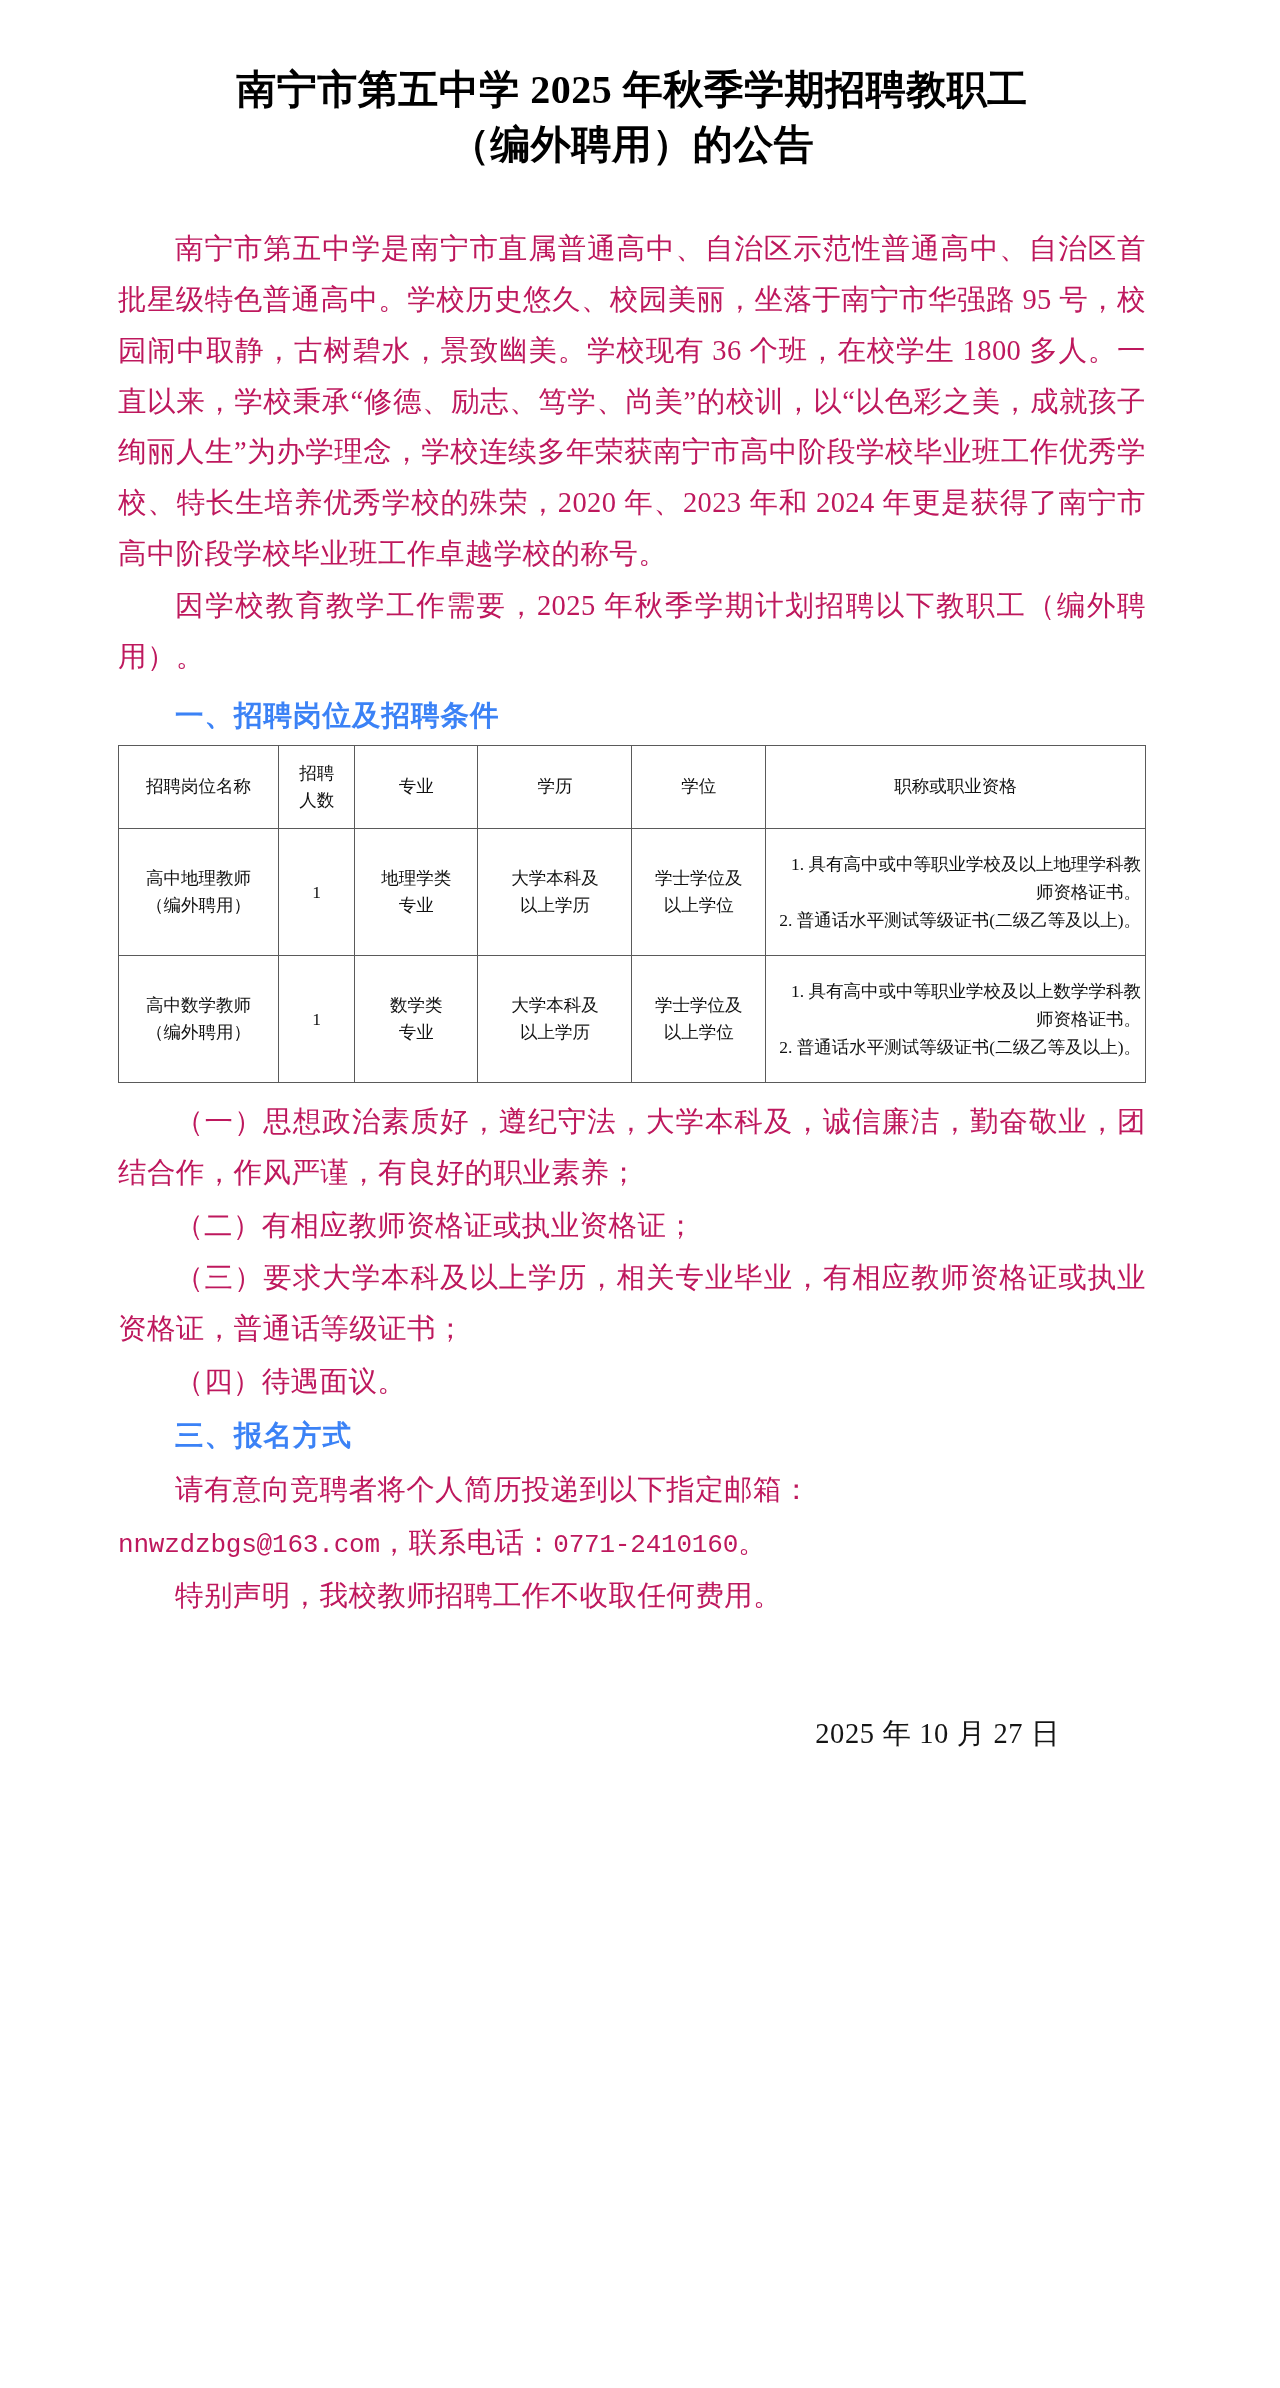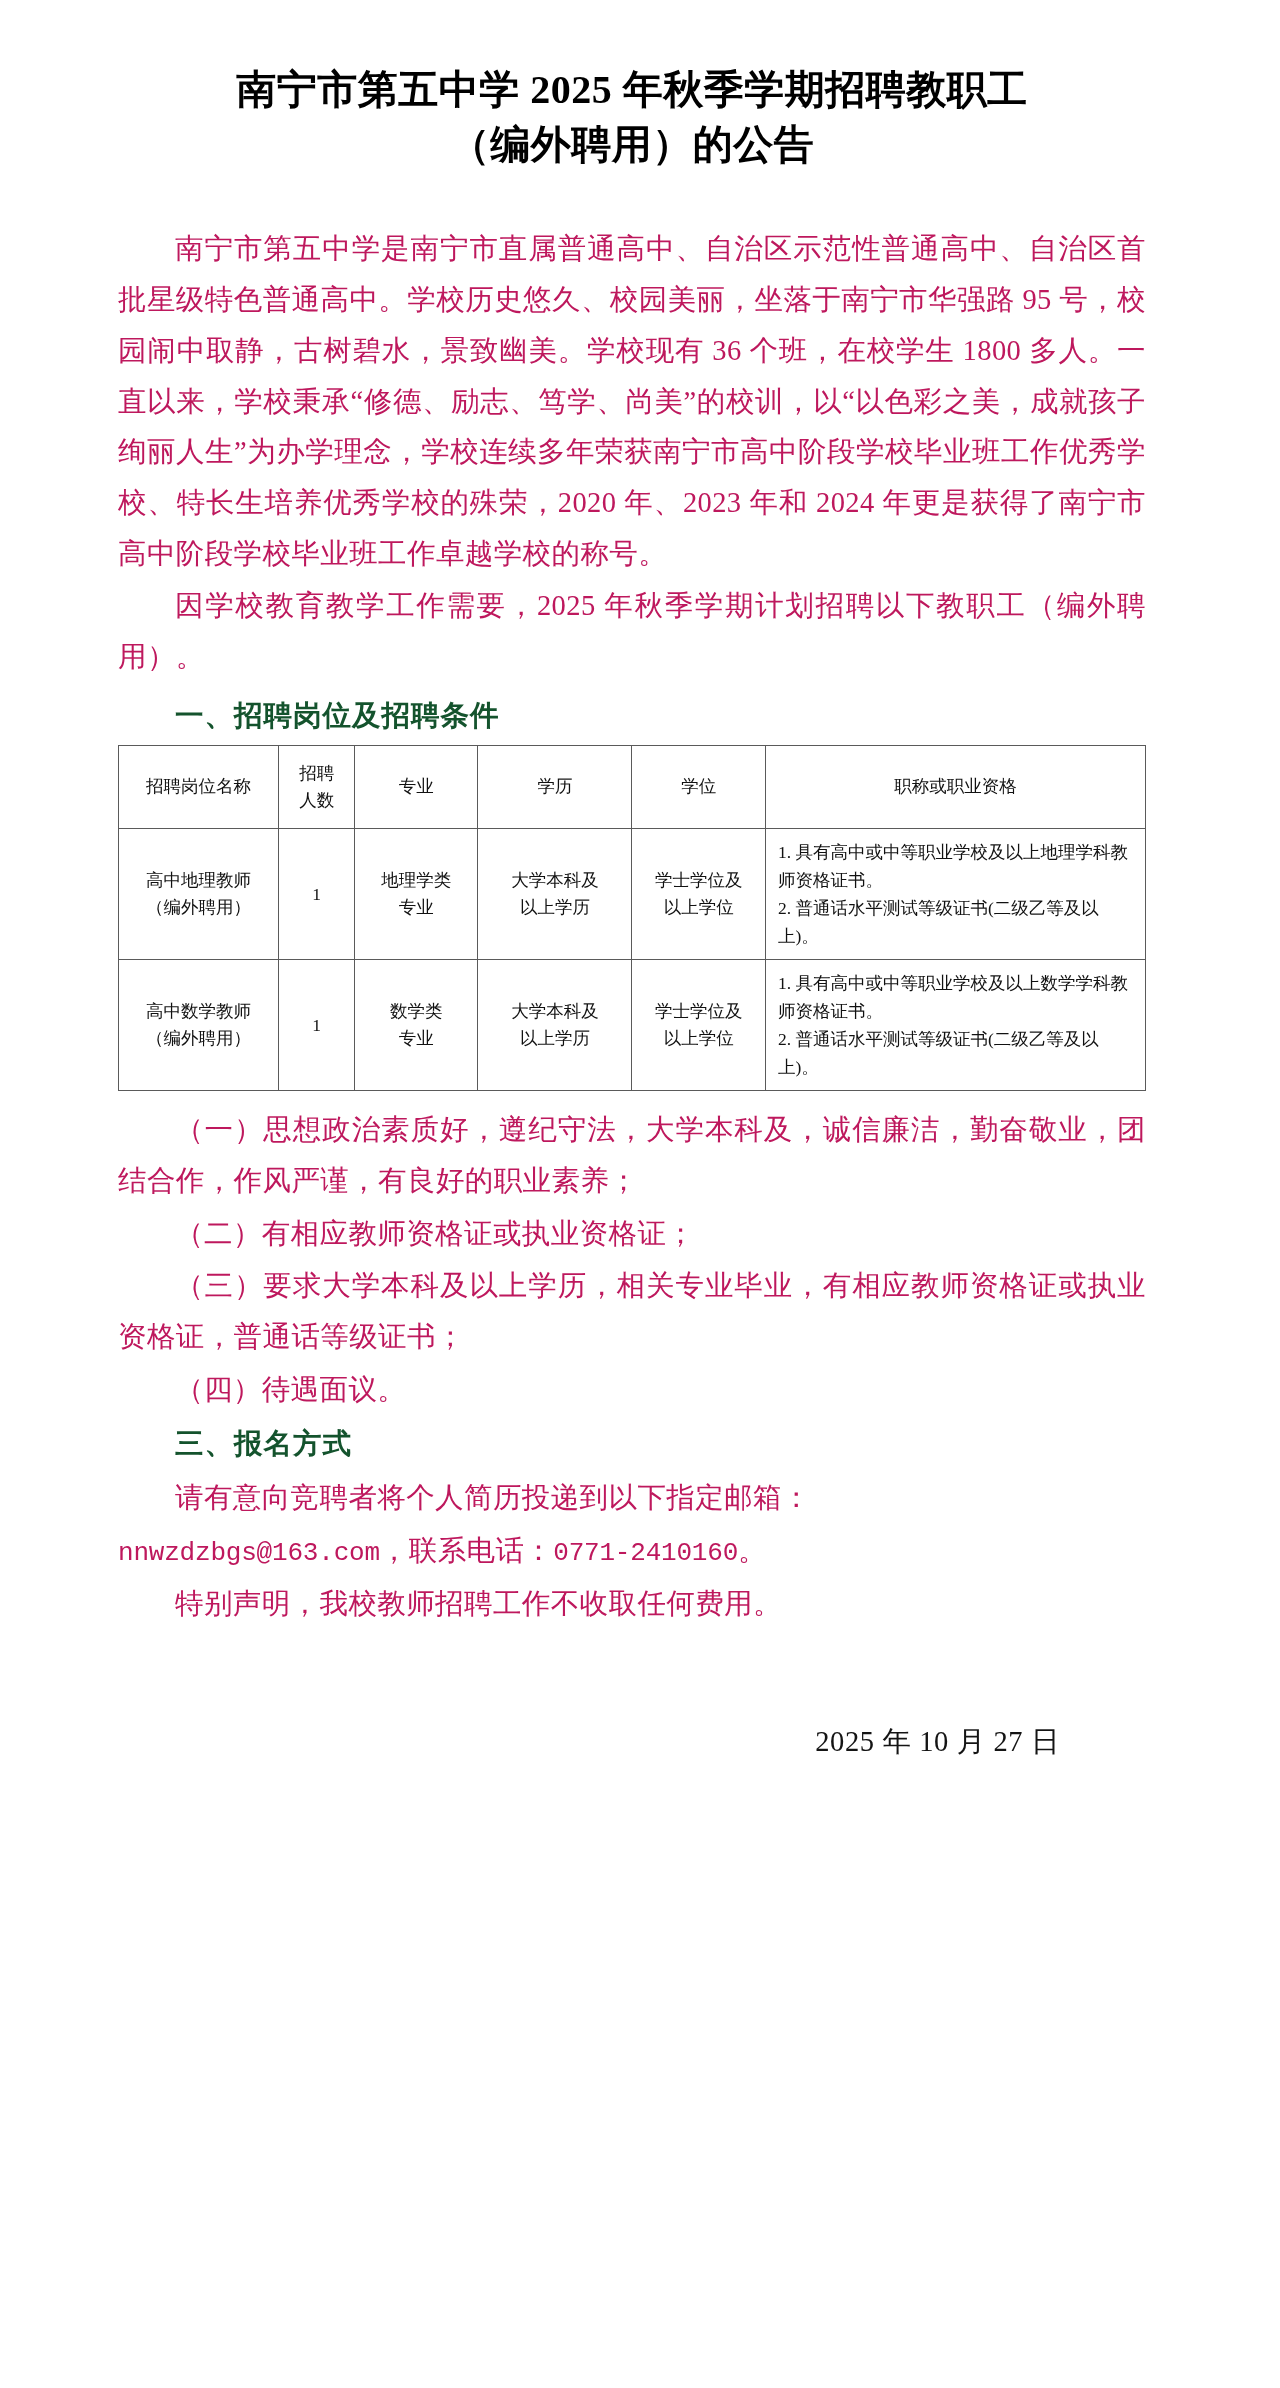--- a/index.html
+++ b/index.html
@@ -44,21 +44,21 @@
     text-justify: inter-ideograph;
     letter-spacing: 0.4px;
     color: #be185d;
   }
   h2.section {
     font-size: 28.5px;
     font-weight: bold;
     margin: 14px 0 10px 0;
     text-indent: 2em;
     letter-spacing: 1px;
-    color: #14532d;
+    color: #3b82f6;
   }
   h2.section.tight {
     margin-top: 10px;
   }
   table.job-table {
     border-collapse: collapse;
     width: 100%;
     margin: 10px 0 14px 0;
     table-layout: fixed;
   }
@@ -71,23 +71,23 @@
     text-align: center;
     vertical-align: middle;
     color: #111;
     font-family: "Liberation Serif", "DejaVu Serif", serif;
   }
   table.job-table th {
     font-weight: normal;
     padding: 14px 6px;
   }
   table.job-table td.cell-qual {
-    text-align: left;
+    text-align: right;
     padding-left: 12px;
-    padding-right: 14px;
+    padding-right: 4px;
     line-height: 1.6;
   }
   table.job-table td.tall {
     height: 108px;
   }
   .col-1 { width: 15.6%; }
   .col-2 { width: 7.4%; }
   .col-3 { width: 12.0%; }
   .col-4 { width: 15.0%; }
   .col-5 { width: 13.0%; }

